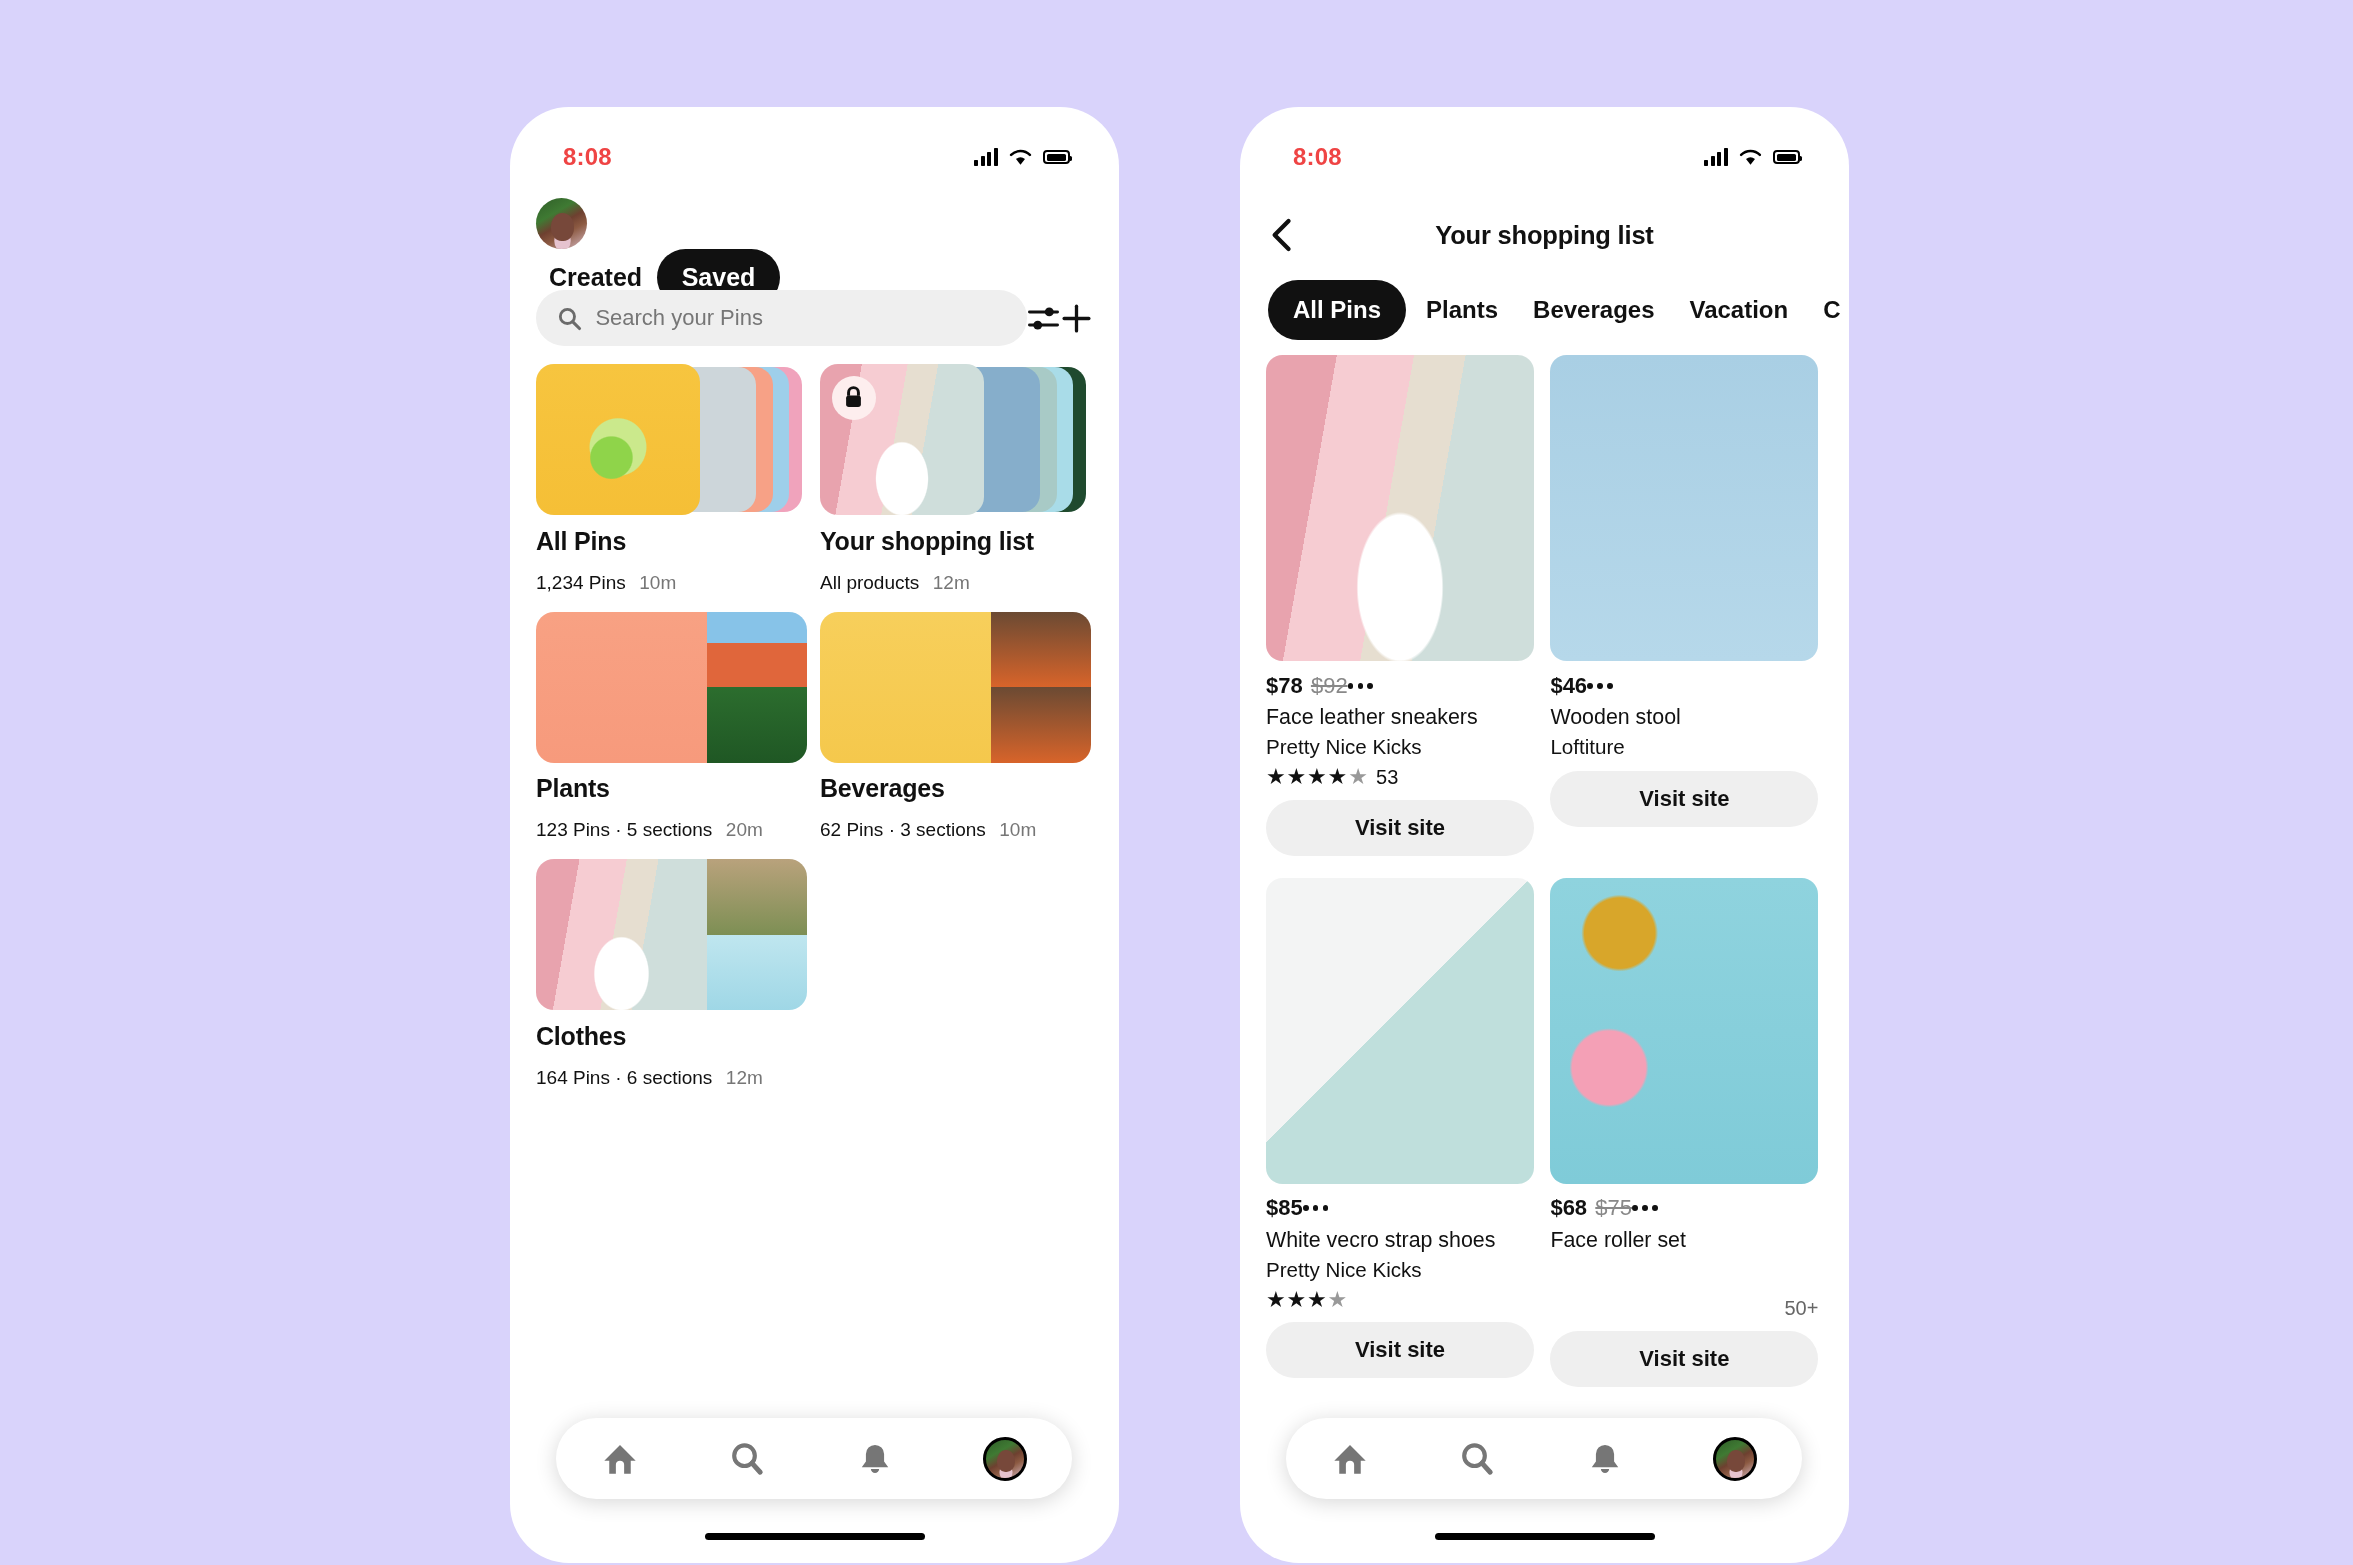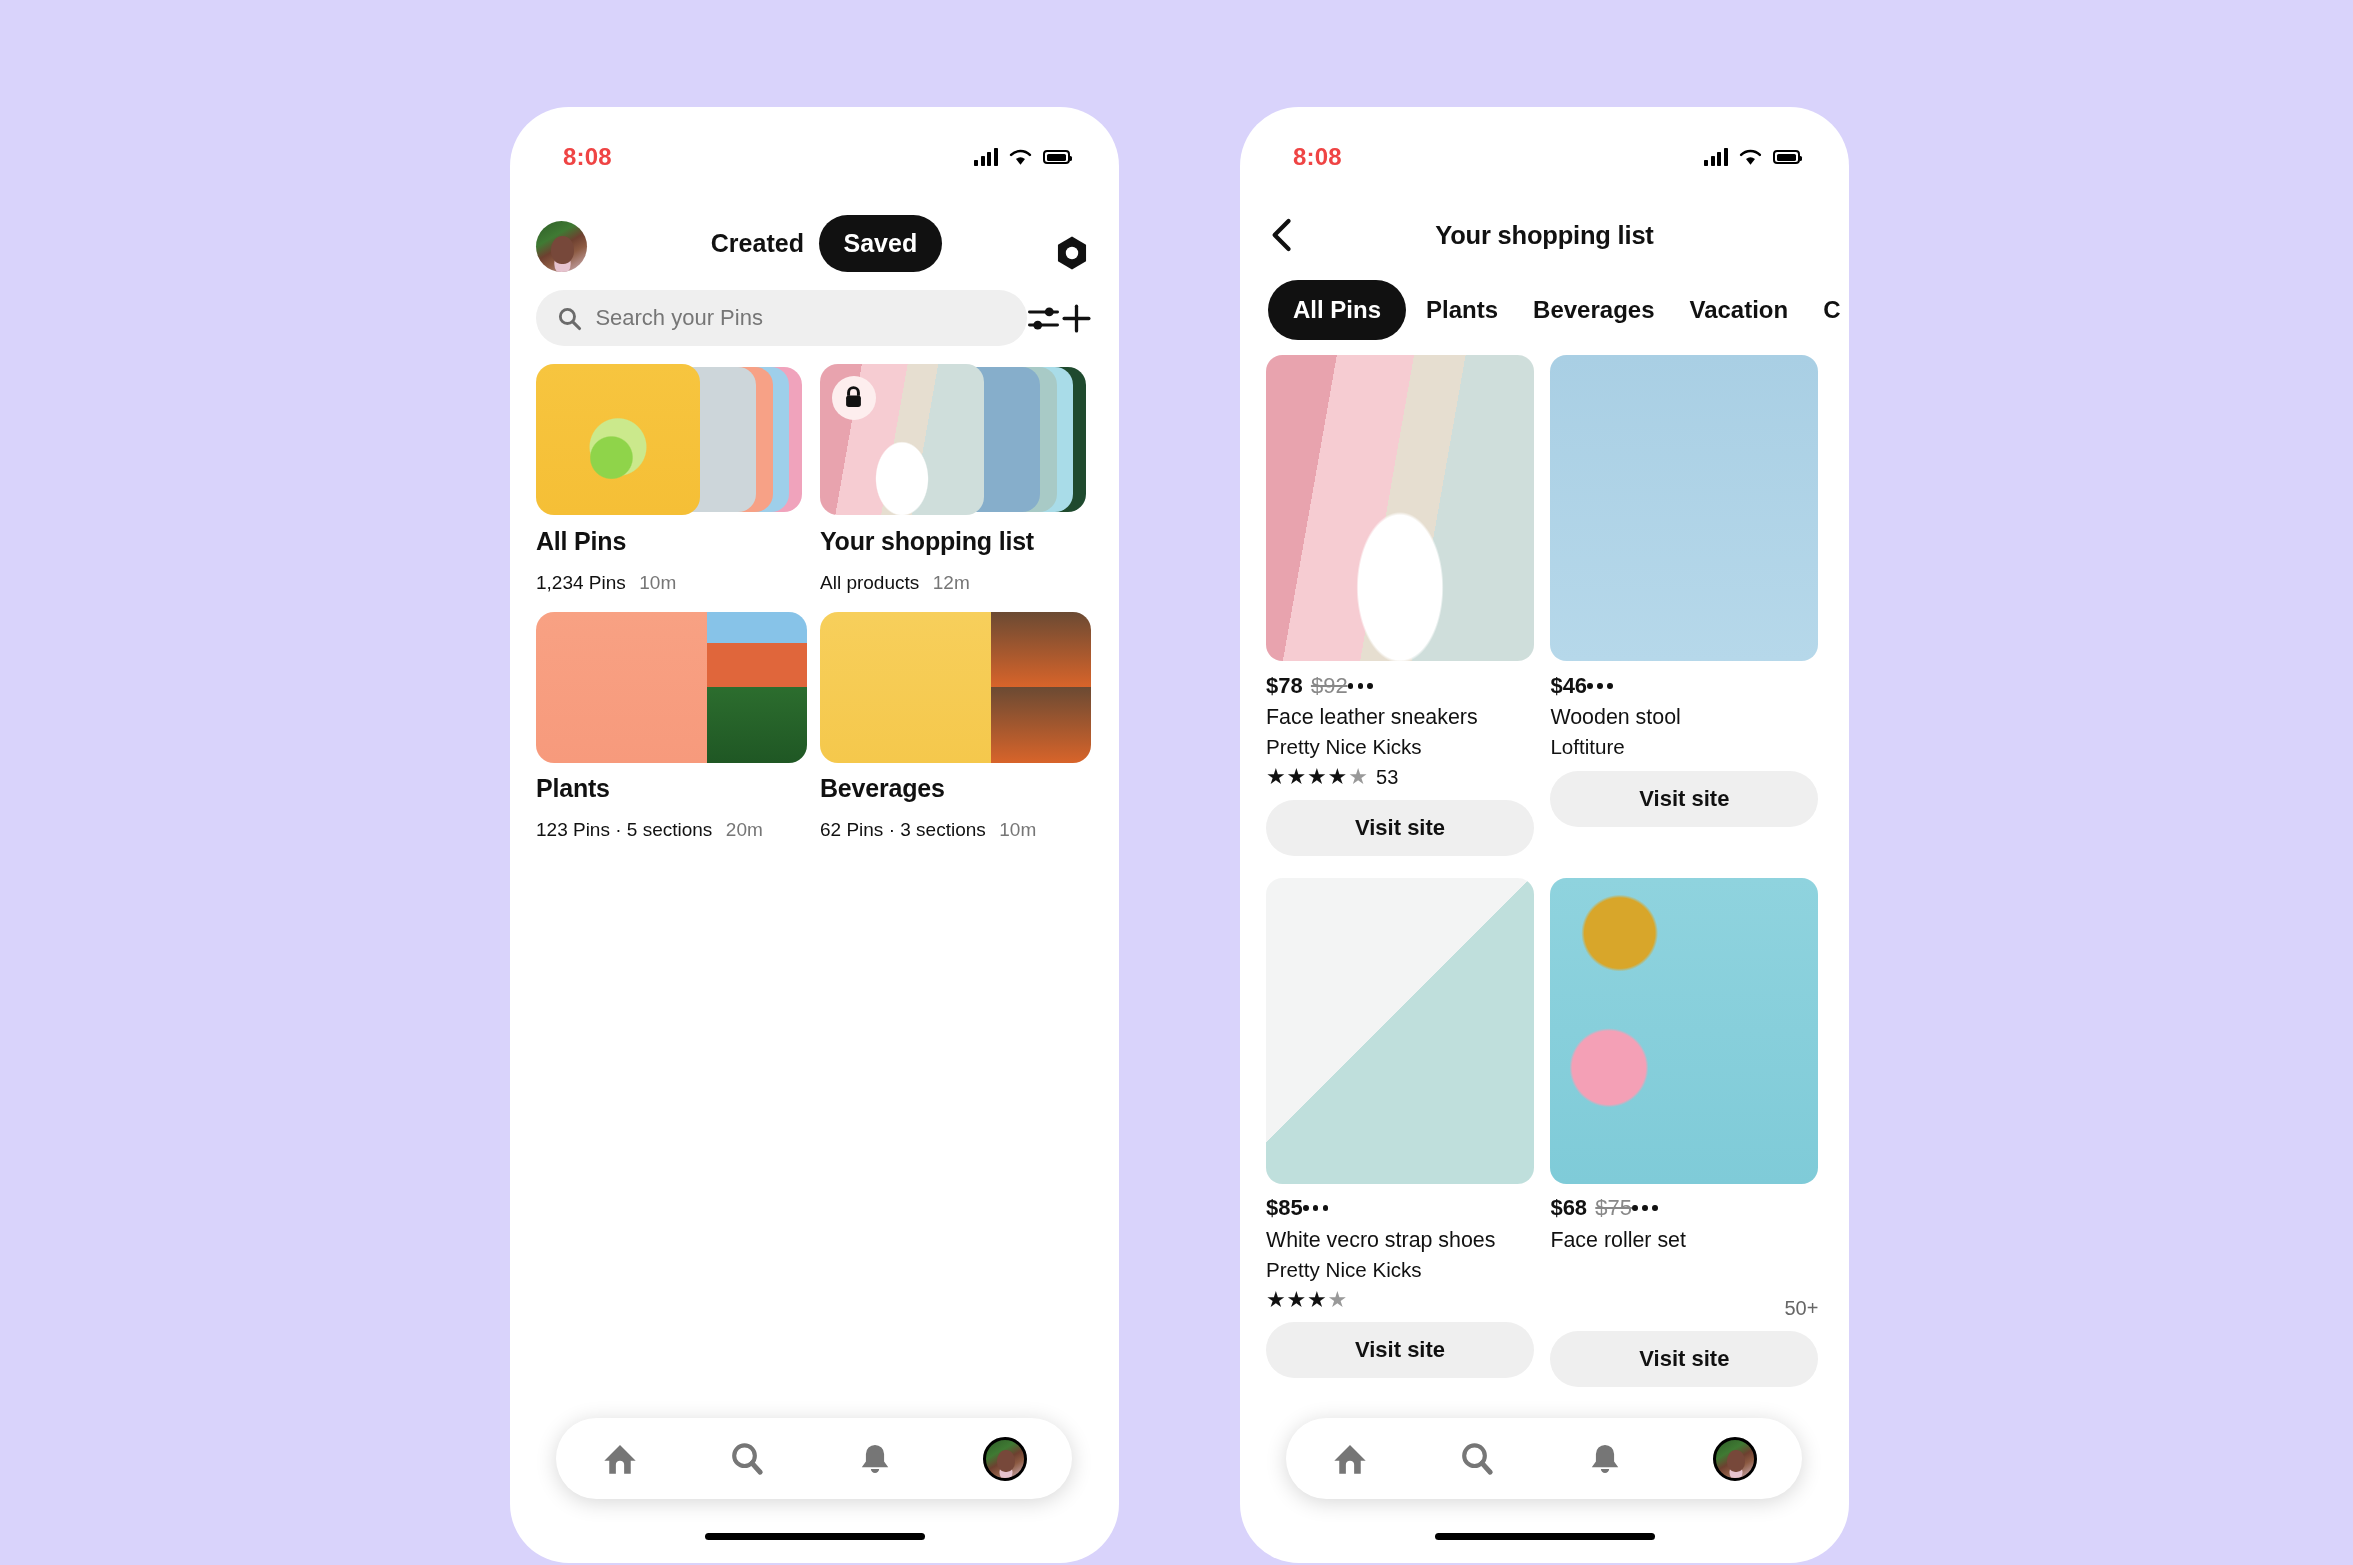--- a/index.html
+++ b/index.html
@@ -34,21 +34,21 @@
   .bars i { display: block; width: 4.1px; background: #000; border-radius: 0.8px; }
   .bars i:nth-child(1){height:5.8px}.bars i:nth-child(2){height:10px}
   .bars i:nth-child(3){height:14px}.bars i:nth-child(4){height:18px}
   .batt { width: 27px; height: 14px; border: 2px solid #000; border-radius: 4.1px;
           position: relative; padding: 1.6px; }
   .batt::after { content:""; position:absolute; right:-4.1px; top:4.1px; width:2.1px;
           height:5px; background:#000; border-radius:0 1.6px 1.6px 0; }
   .batt i { display:block; width:100%; height:100%; background:#000; border-radius:1.6px; }
 
   
-  .lp-header { display: flex; align-items: flex-end; padding: 11.5px 28px 0 26px; height: 86px; }
+  .lp-header { display: flex; align-items: flex-start; padding: 11.5px 28px 0 26px; height: 86px; flex-direction: column; }
   .avatar {
     width: 51px; height: 51px; border-radius: 50%;
     background: linear-gradient(150deg,#2f5d28 0%,#3f7a33 32%,#6e4030 50%,#8c5a42 66%,#d6b9c4 100%);
     position: relative; overflow: hidden; flex: none;
   }
   .avatar::after{content:"";position:absolute;left:15px;top:15px;width:23px;height:28px;
     border-radius:50% 50% 46% 46%;background:#77483a;box-shadow:0 13px 0 -3.3px #e6c3cf;}
   .seg-wrap { flex: 1; display: flex; align-items: center; justify-content: center; gap: 1.6px; }
   .seg { font-size: 25px; font-weight: 700; color: #111; padding: 0 13px; }
   .seg.active { background:#111; color:#fff; border-radius: 33px; padding: 14px 25px; }
@@ -319,20 +319,38 @@
           <div class="board-title">Beverages</div>
           <div class="board-meta">
             <span>62 Pins · 3 sections</span>
             <span class="ago">10m</span>
           </div>
         </div>
       </div>
 
       <div class="board-row">
 
+        <div class="board">
+          <div class="stackwrap">
+            <div class="board-cover" style="width:271px;">
+              <div class="mos">
+                <div class="big ph-sneaker"></div>
+                <div class="col">
+                    <div class="ph-coat"></div>
+                    <div class="ph-flatlay"></div>
+                  </div>
+              </div>
+            </div>
+          </div>
+          <div class="board-title">Clothes</div>
+          <div class="board-meta">
+            <span>164 Pins · 6 sections</span>
+            <span class="ago">12m</span>
+          </div>
+        </div>
       </div>
     </div>
 
 
     <div class="bottomnav">
       <svg class="nav-ico" viewBox="0 0 46 46">
         <path d="M23 6 L42 25 L36 25 L36 41 L28 41 L28 30 a5 5 0 0 0-10 0 L18 41 L10 41 L10 25 L4 25 Z" fill="#767676"></path>
       </svg>
       <svg class="nav-ico" viewBox="0 0 46 46">
         <circle cx="20" cy="19" r="12.5" stroke="#767676" stroke-width="5" fill="none"></circle>

